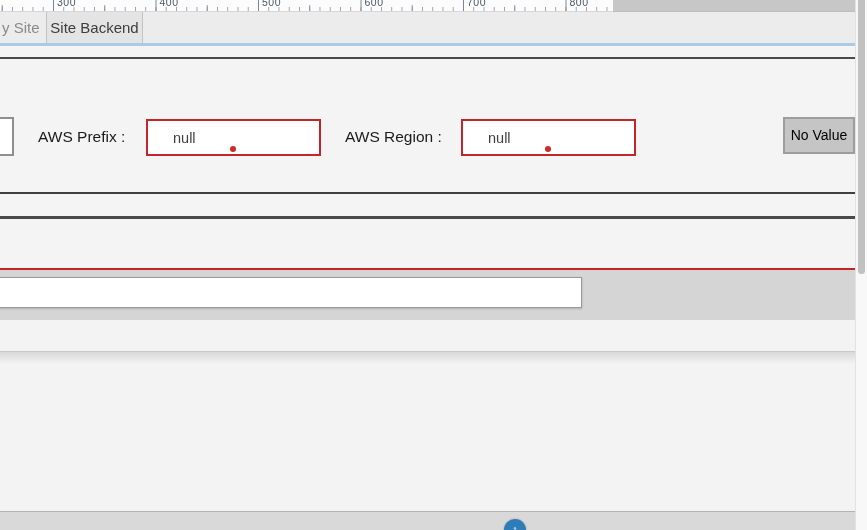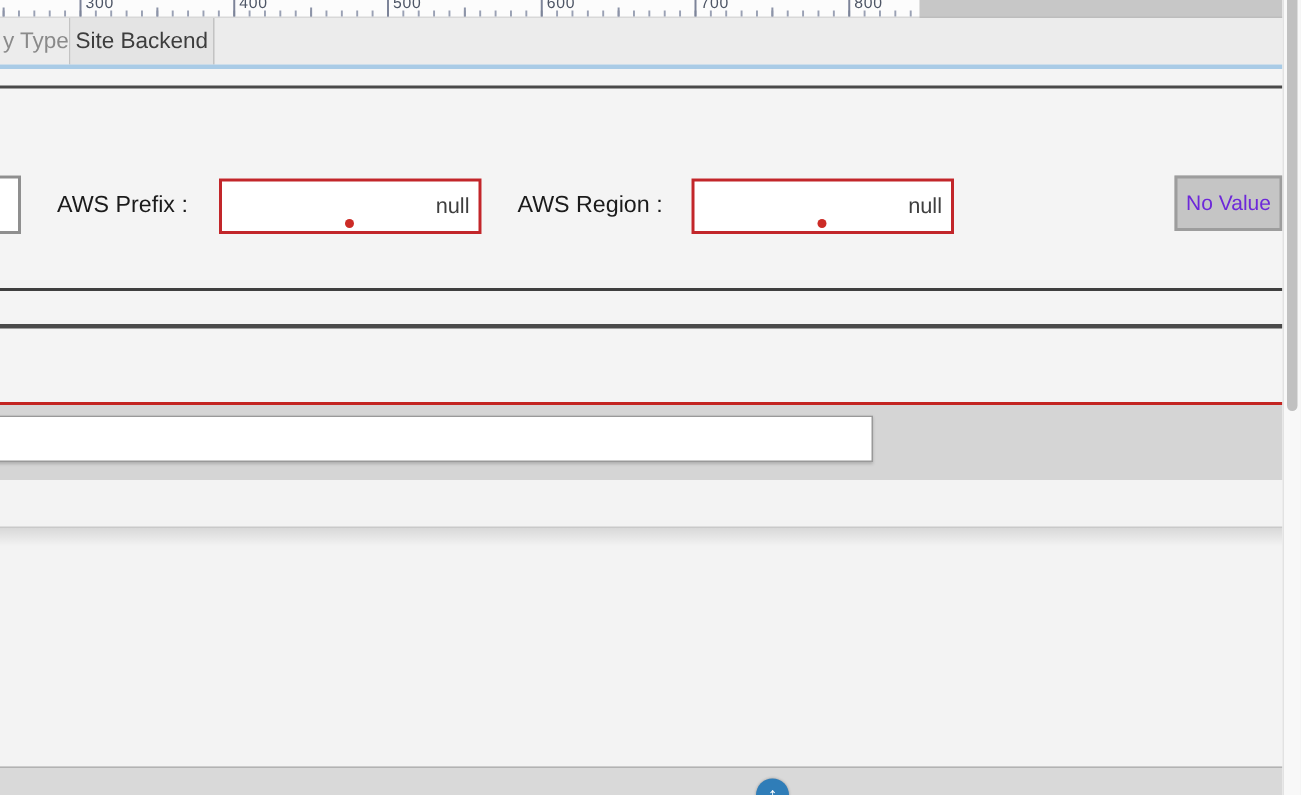--- a/index.html
+++ b/index.html
@@ -71,35 +71,34 @@
     position:absolute; top:128px; font-weight:normal; font-size:15.5px; color:#1b1b1b;
     white-space:nowrap;
   }
   .lbl-prefix  { left:38px; }
   .lbl-region  { left:345px; }
   .lbl-backend { left:660px; }
   .red-input {
     position:absolute; top:119px; width:175px; height:37px; box-sizing:border-box;
     border:2px solid #c2262a; background:#ffffff; outline:none;
     font-family:"Liberation Sans", sans-serif; font-size:14.5px; color:#3f3f3f;
-    padding:0 6px 0 11px;
-    text-align:right;
+    padding:0 6px 0 25px;
   }
   .inp-prefix { left:146px; }
   .inp-region { left:461px; }
   .red-dot {
     position:absolute; top:146px; width:6px; height:6px; border-radius:50%;
     background:#cc2b26;
   }
   .dot-prefix { left:230px; }
   .dot-region { left:545px; }
   .novalue-box {
     position:absolute; left:783px; top:117px; width:72px; height:37px;
     box-sizing:border-box; background:#c5c5c5; border:2px solid #9d9d9d;
-    color:#6d28d9; font-size:14px; text-align:center; line-height:33px;
+    color:#000000; font-size:14px; text-align:center; line-height:33px;
     white-space:nowrap; overflow:hidden;
   }
 
   
   .gray-band {
     position:absolute; left:0; top:270px; width:855px; height:50px; background:#d5d5d5;
   }
   .long-input {
     position:absolute; left:-8px; top:277px; width:590px; height:31px;
     box-sizing:border-box; border:1px solid #999999; background:#ffffff;
@@ -151,21 +150,21 @@
     <span class="ruler-label" style="left:159.5px">400</span>
     <span class="ruler-label" style="left:262px">500</span>
     <span class="ruler-label" style="left:364.5px">600</span>
     <span class="ruler-label" style="left:467px">700</span>
     <span class="ruler-label" style="left:569.5px">800</span>
   </div>
   <div class="ruler-end"></div>
 
   <div class="tabbar">
     <div class="tab-partial">
-      <span>y Type</span>
+      <span>y Site</span>
     </div>
     <div class="tab-active">
       <span>Site Backend</span>
     </div>
   </div>
   <div class="blue-line"></div>
 
   <div class="hline line-top"></div>
 
   <div class="partial-input-left"></div>

